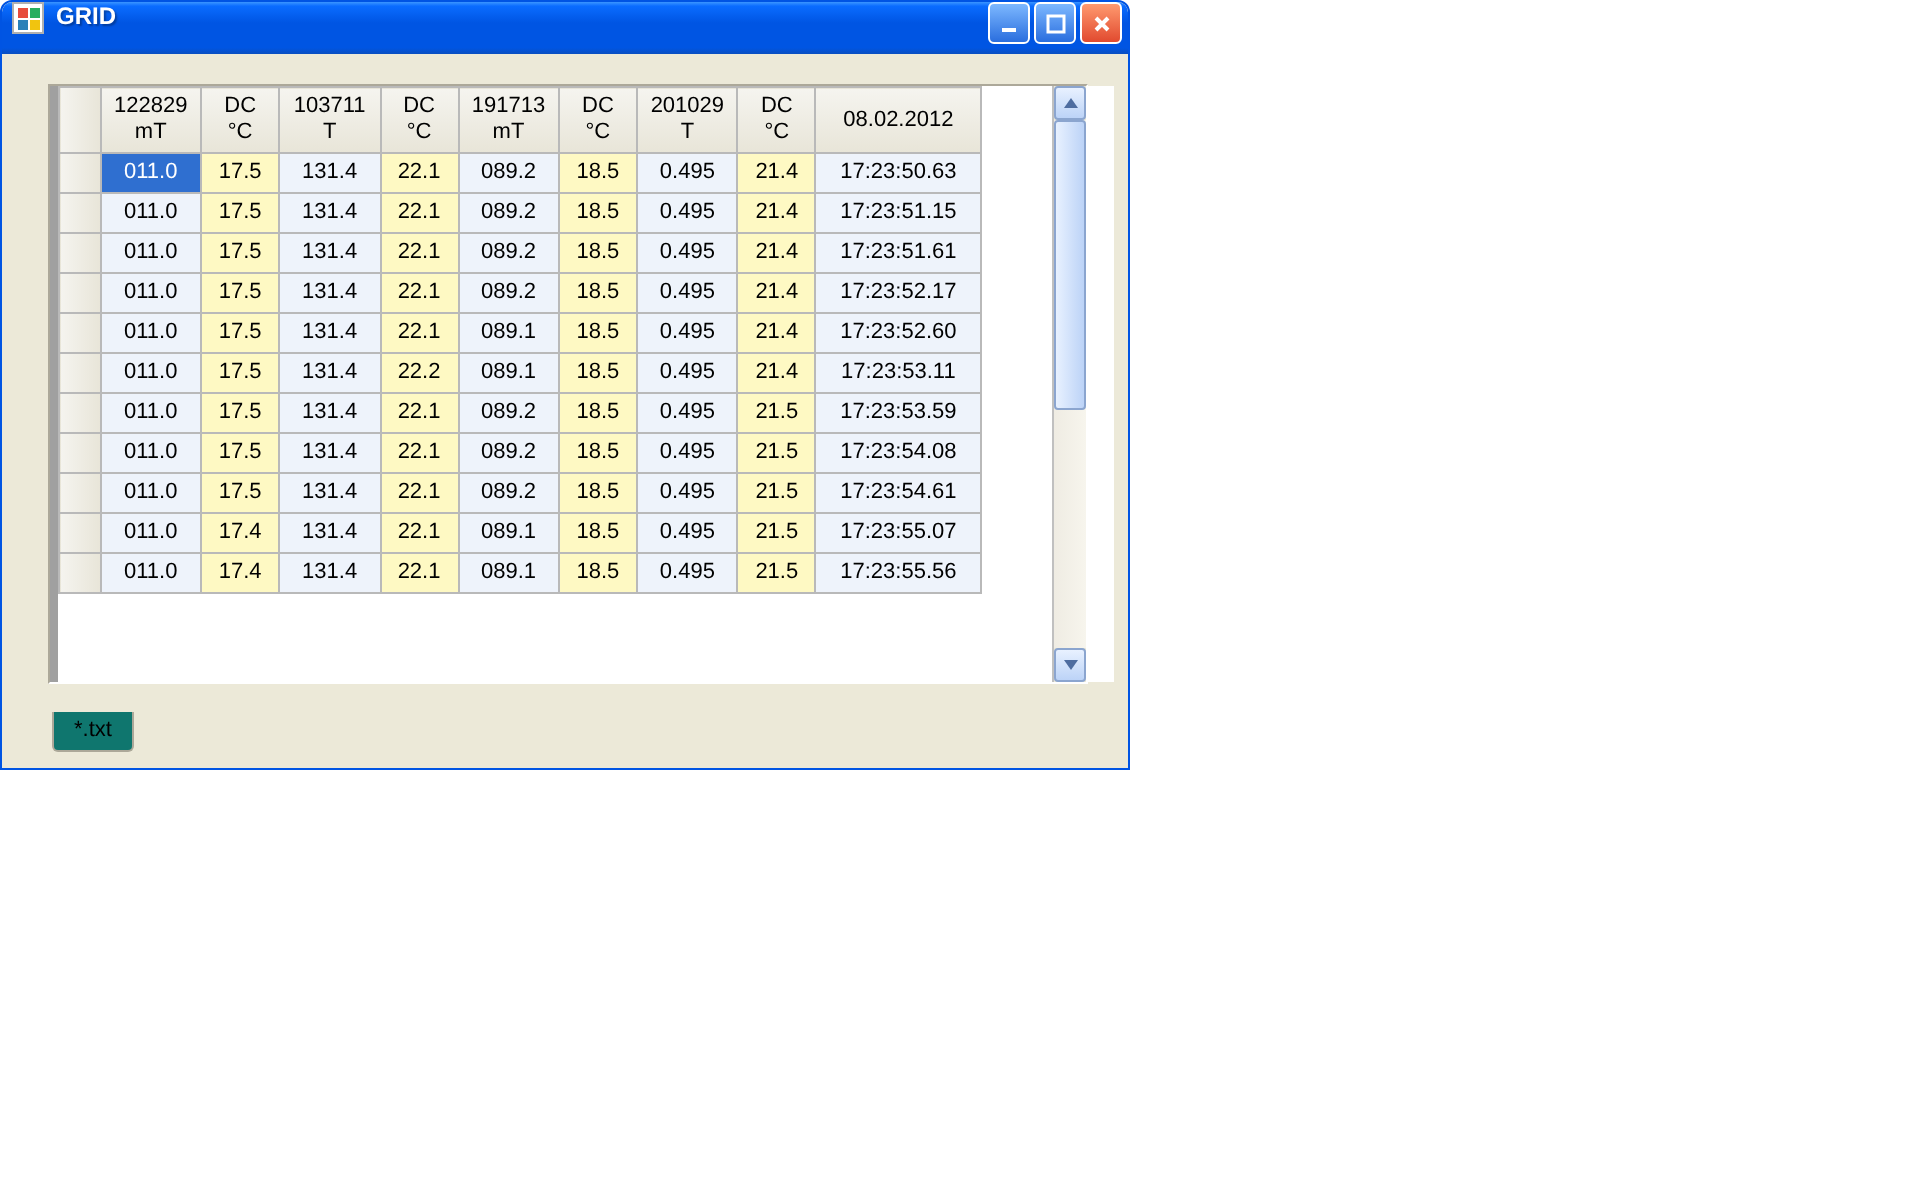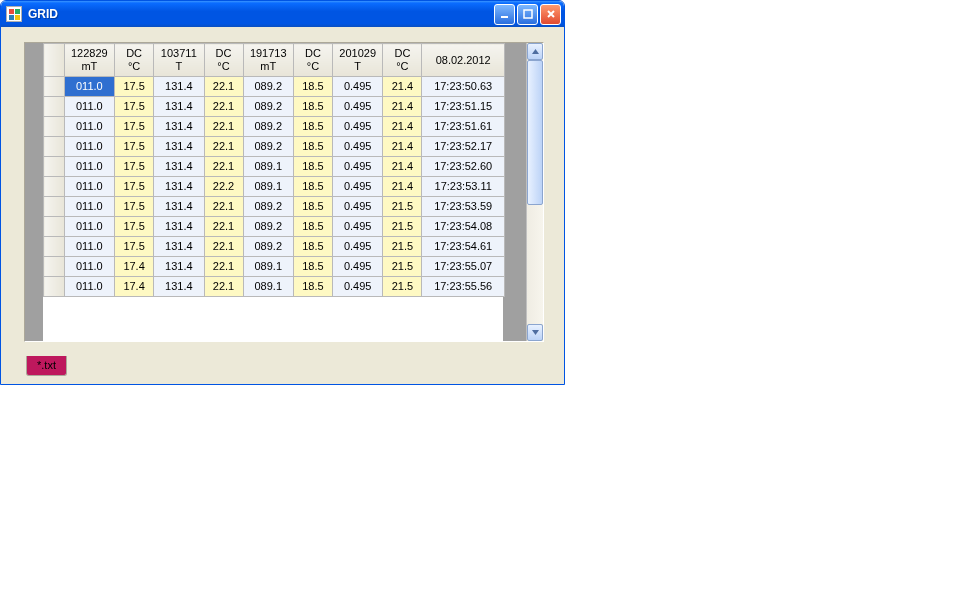--- a/index.html
+++ b/index.html
@@ -18,21 +18,20 @@
       height: 385px;
       border: 1px solid #0054e3;
       background: #ece9d8;
       border-radius: 6px 6px 0 0;
       overflow: hidden;
     }
     .titlebar {
       height: 26px;
       background: linear-gradient(to bottom,#3a95ff 0%,#0a6cff 8%,#0055e3 40%,#0055e3 88%,#0a4fc0 100%);
       display: flex;
-      align-items: center;
       padding: 0 3px 0 5px;
       color: #fff;
       border-radius: 5px 5px 0 0;
     }
     .titlebar .appicon {
       width: 16px;
       height: 16px;
       background:#fff;
       border:1px solid #b0b0b0;
       margin-right:4px;
@@ -73,21 +72,21 @@
     .grid-frame{
       position:absolute;
       top:15px; left:20px; width:520px; height:300px;
       background:#a0a0a0;
       border:1px solid #aca899;
       border-right-color:#fff;
       border-bottom-color:#fff;
     }
     .grid-area{
       position:absolute;
-      top:0;left:18px;width:460px;height:100%;
+      top:0;left:4px;width:528px;height:100%;
       background:#fff;
     }
     .scrollbar{
       position:absolute; top:0; right:0; width:17px; height:100%;
       background:#ece9d8;
       border-left:1px solid #c0c0c0;
       display:flex; flex-direction:column;
     }
     .sb-btn{
       height:17px;
@@ -126,21 +125,21 @@
     td.odd{background:#fef9c3;}
     td.alt{background:#eef3fb;margin-left:12px;}
     td.selected{background:#2f6fd0;color:#fff;}
     td.time{width:72px;}
     .tab-row{
       position:absolute; bottom:5px; left:22px;
       display:flex;
     }
     .tab{
       border:1px solid #aca899;
-      background:#be185d;
+      background:#0f766e;
       padding:3px 10px 4px 10px;
       border-radius:0 0 3px 3px;
       border-top:none;
       font-size:11px;
     }
   </style>
 </head>
 <body>
 
 <div class="window">

